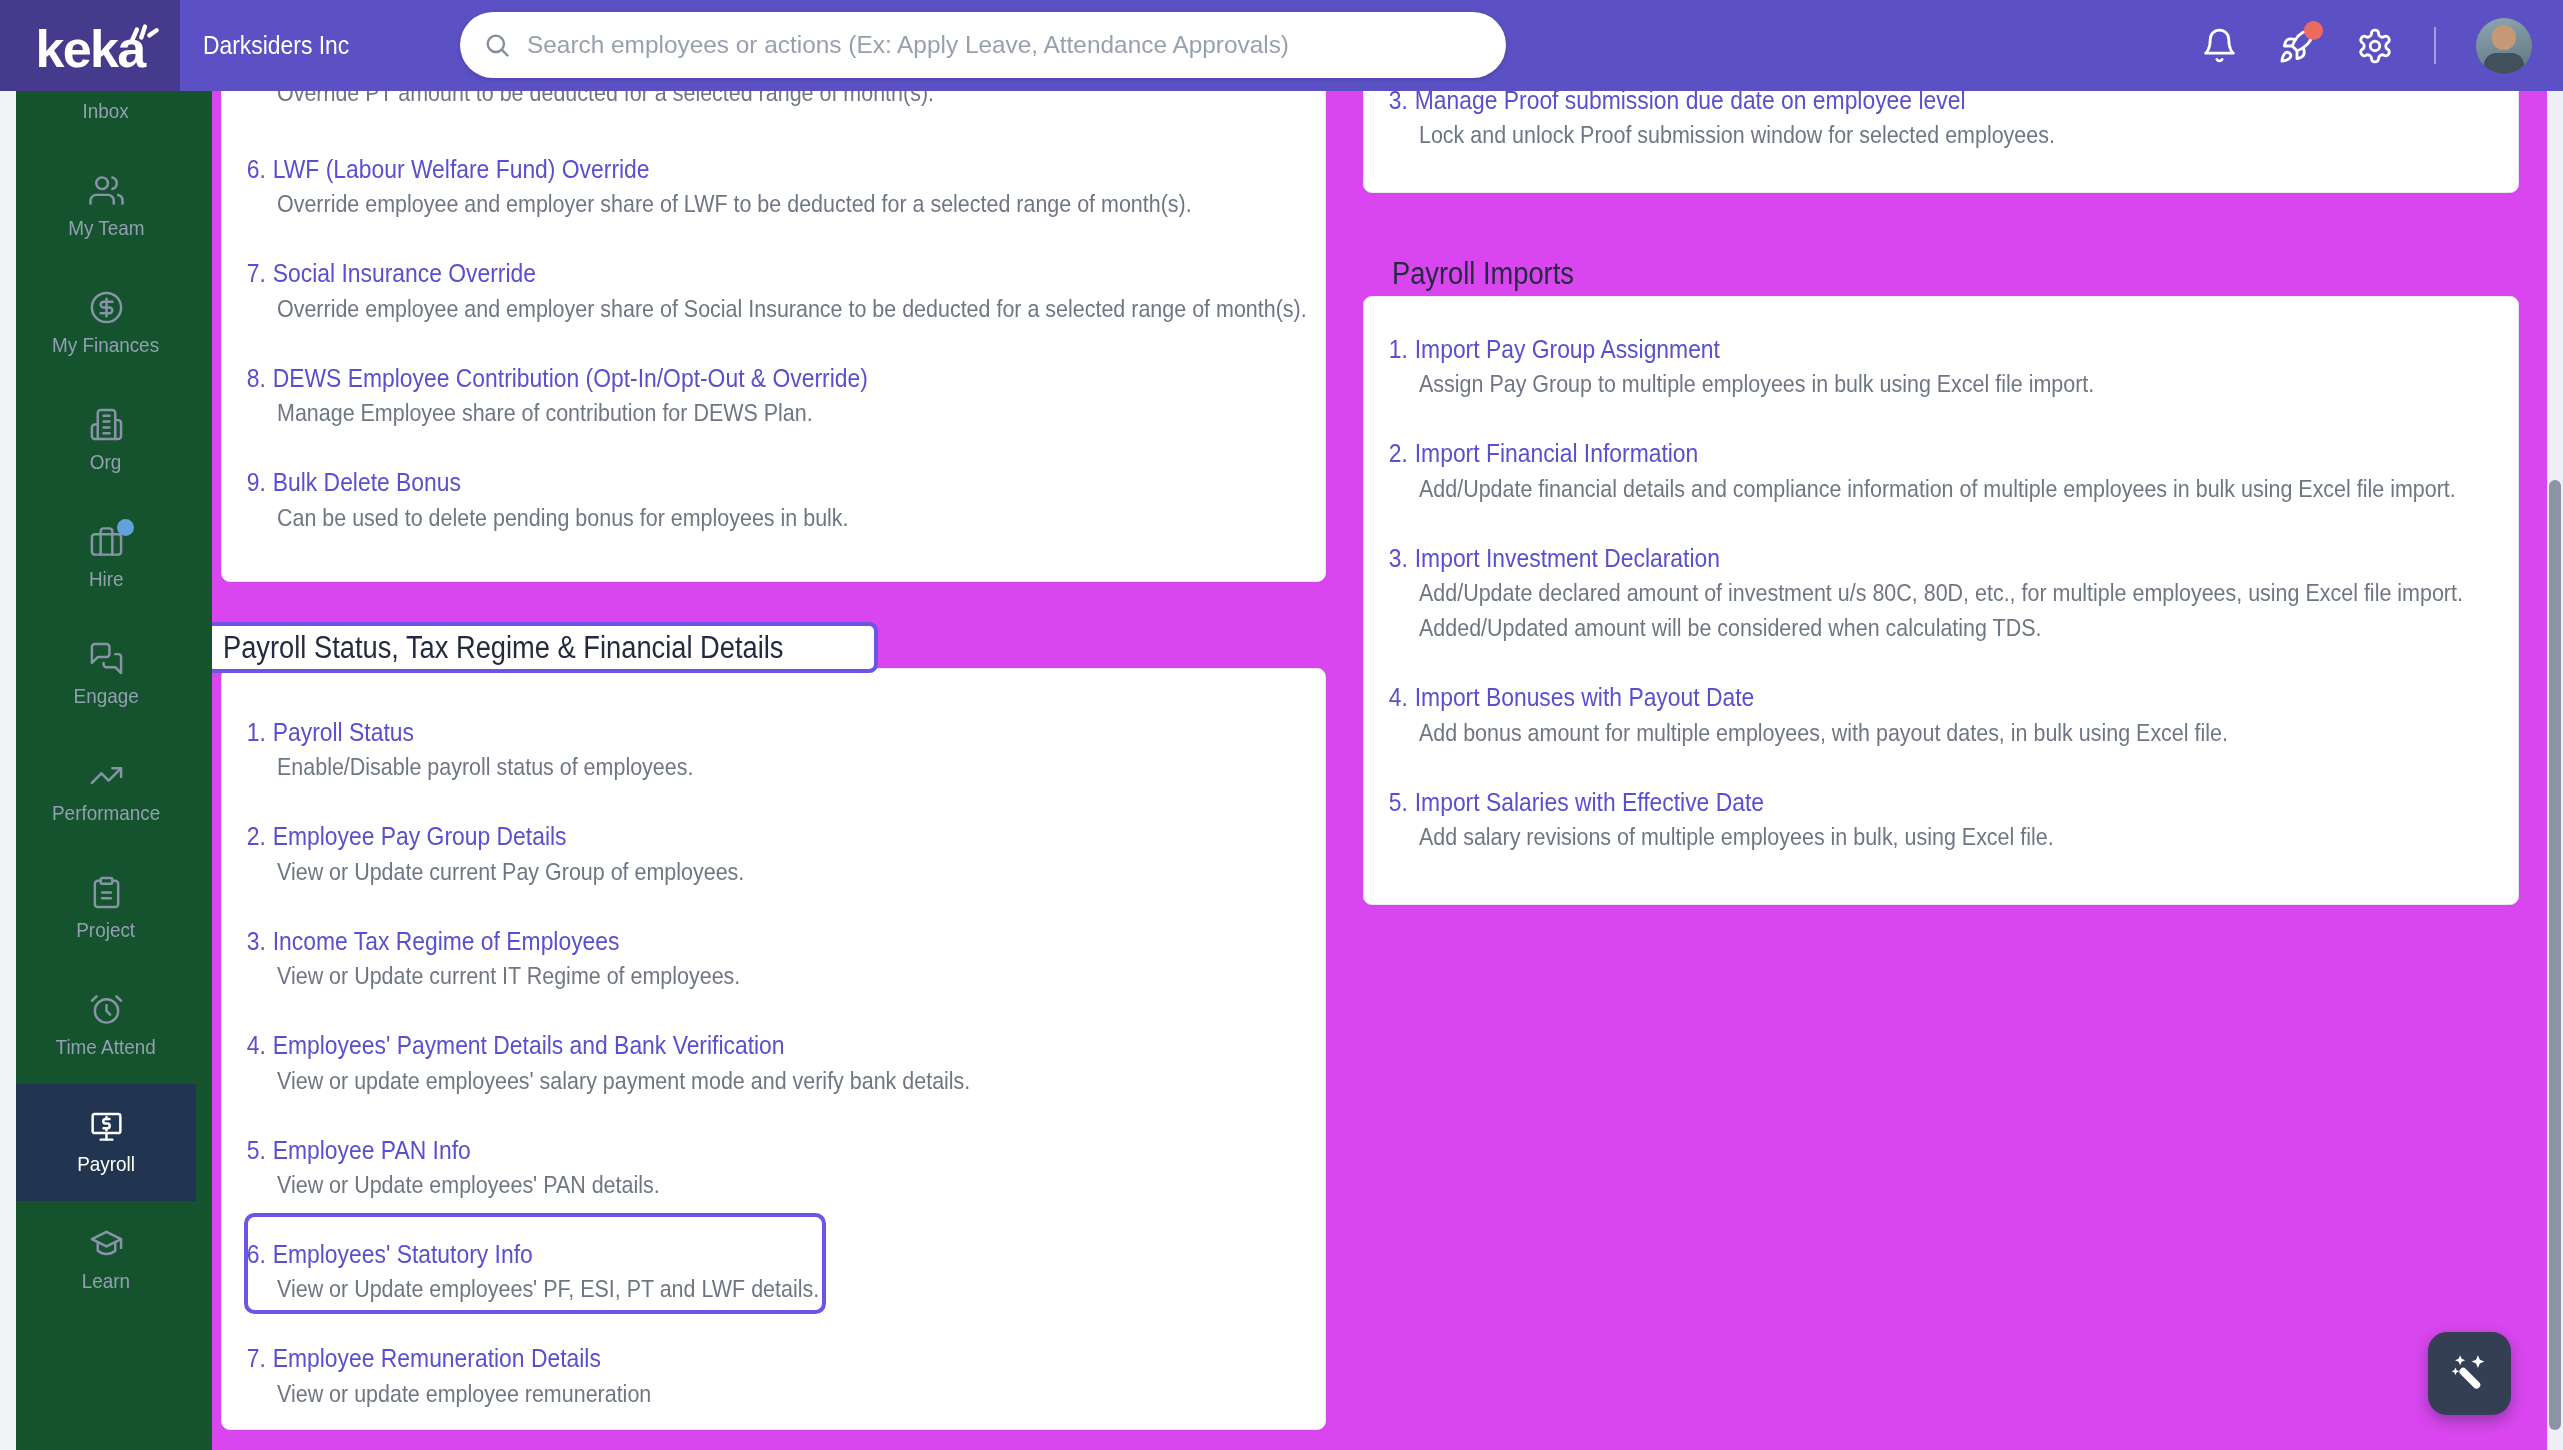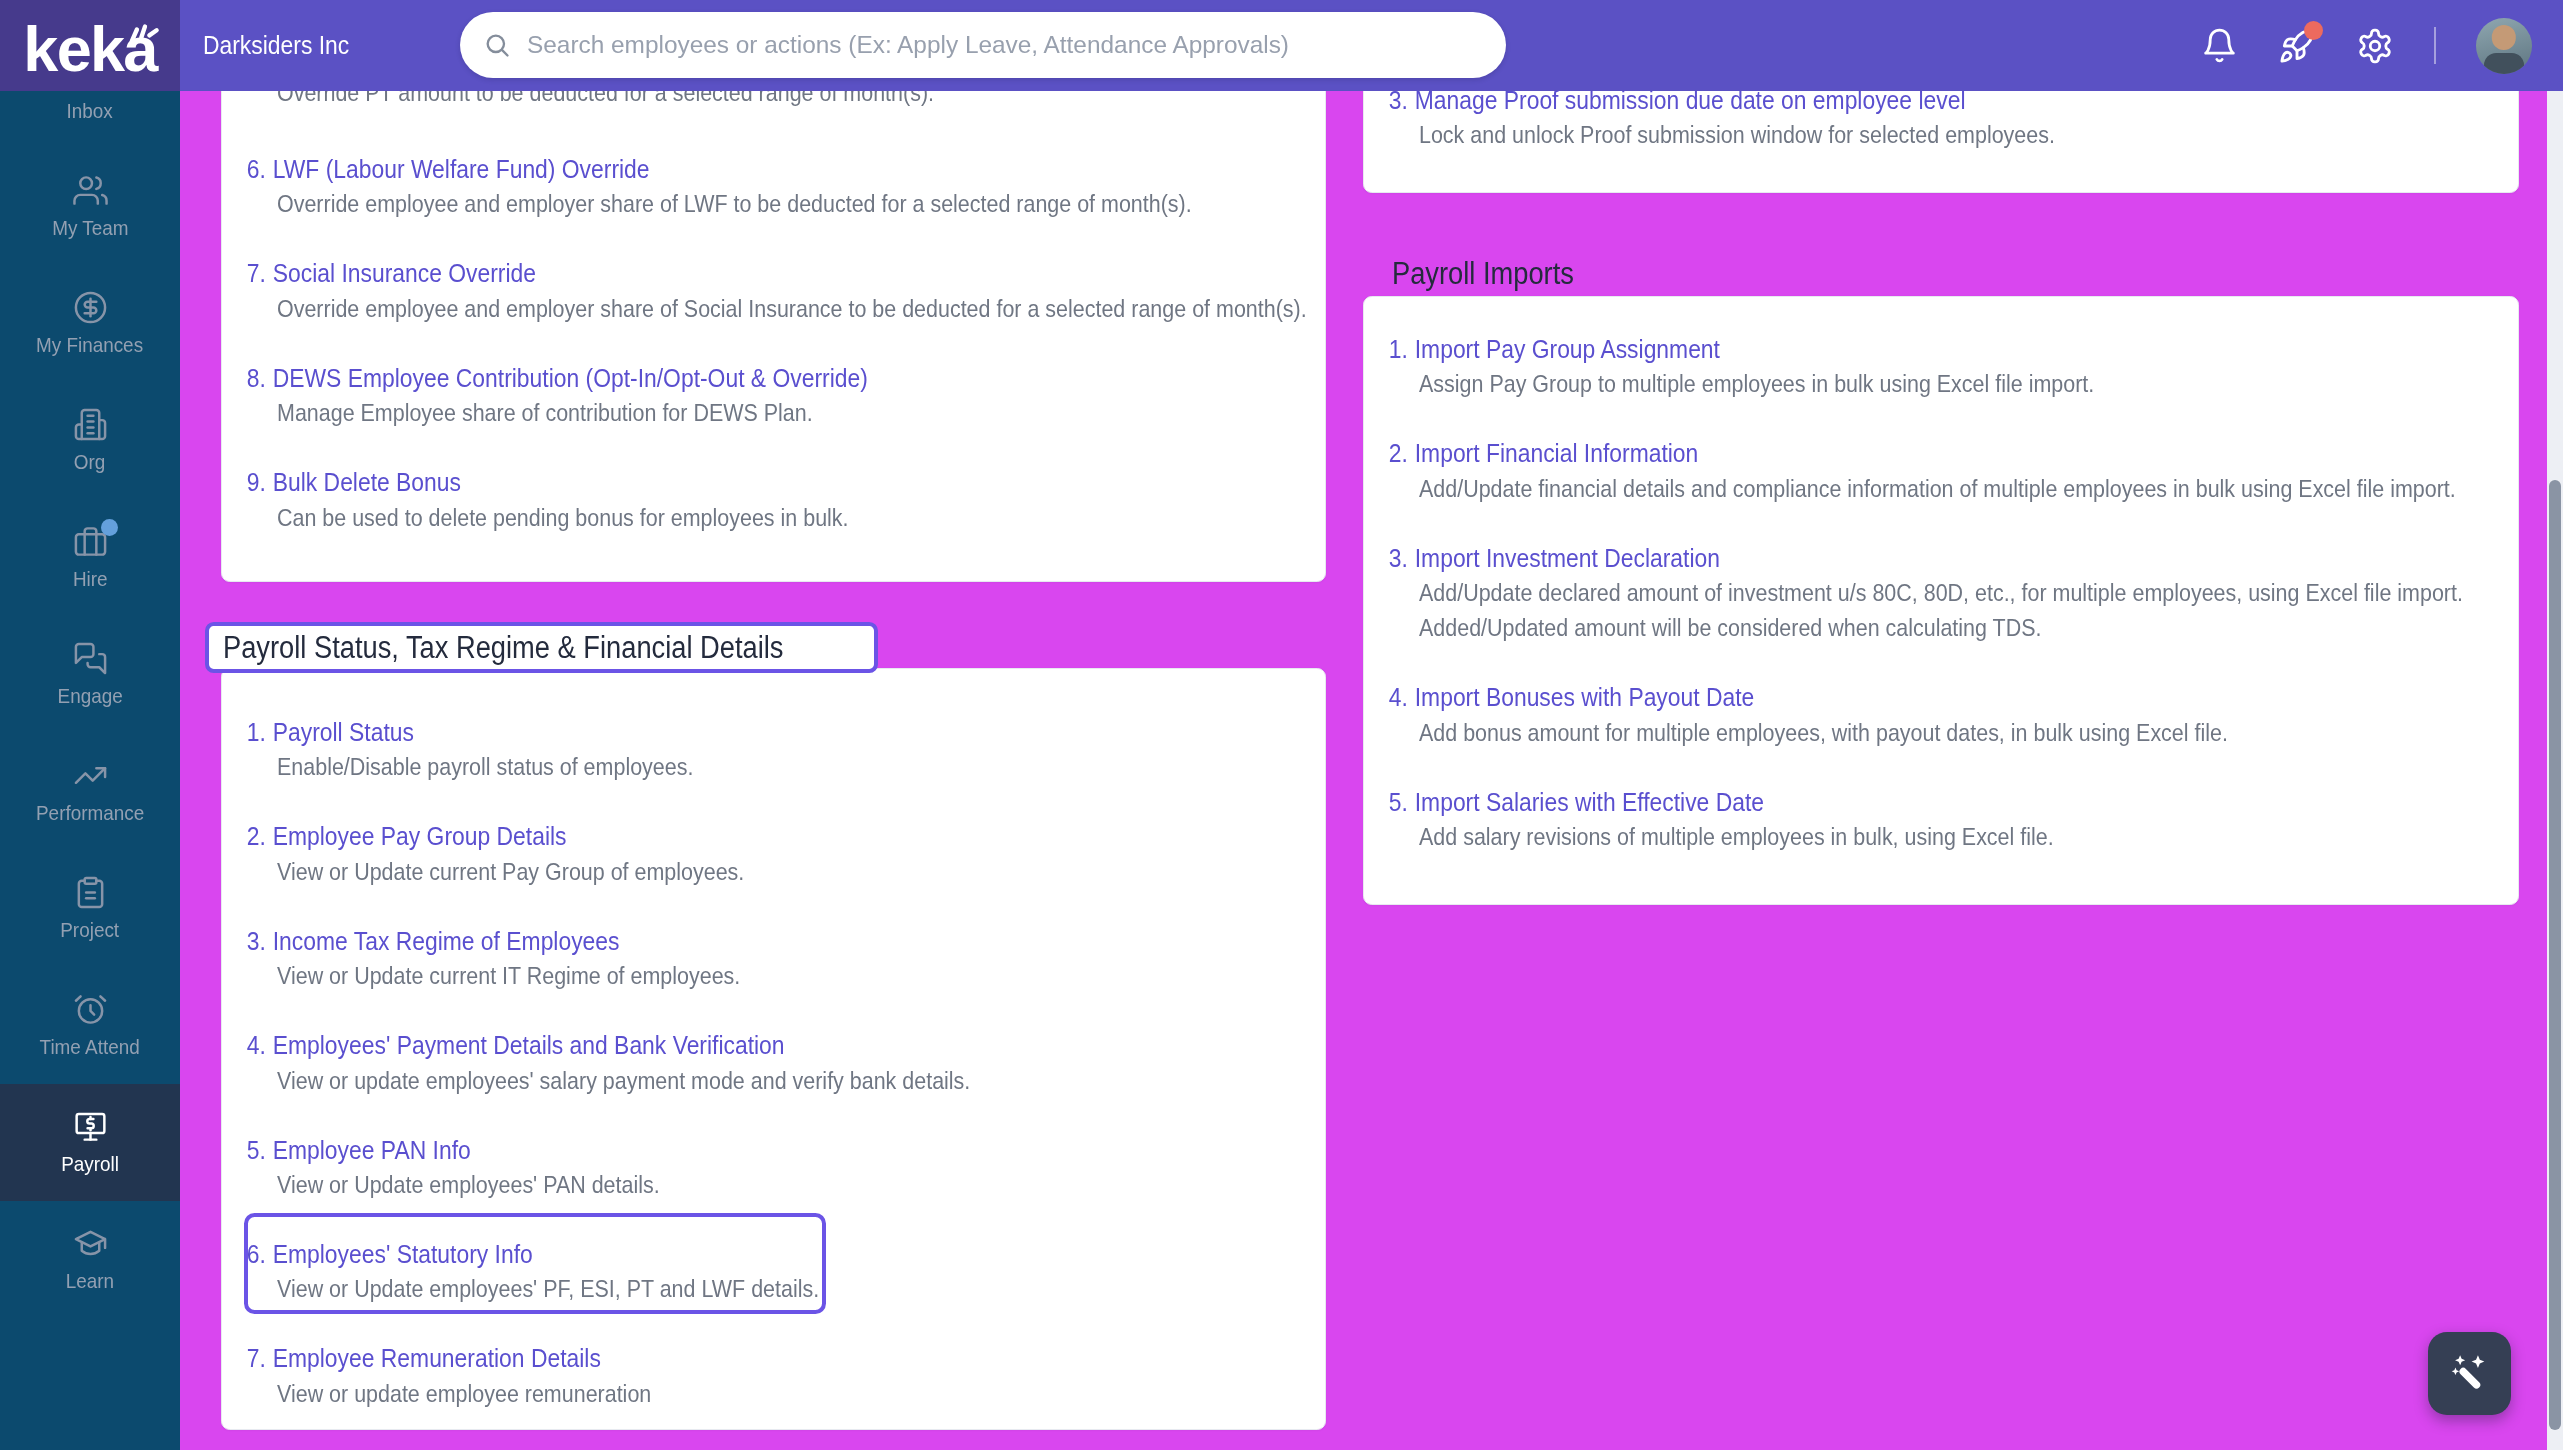--- a/index.html
+++ b/index.html
@@ -4,21 +4,21 @@
 <style>
   html,body{margin:0;padding:0;background:#e9ebf0;}
   *{box-sizing:border-box;}
   .page{position:relative;width:2563px;height:1451px;overflow:hidden;
         font-family:"Liberation Sans",sans-serif;background:#F2F4F8;}
 
   
   .topbar{position:absolute;left:0;top:0;width:2563px;height:91px;background:#5B51C4;z-index:40;}
   .logo-box{position:absolute;left:0;top:0;width:180px;height:91px;background:#463A8C;
             display:flex;align-items:center;justify-content:center;}
-  .logo-text{color:#fff;font-size:63px;font-weight:bold;letter-spacing:-1.7px;line-height:1;margin-top:7px;}
+  .logo-text{color:#fff;font-size:52px;font-weight:bold;letter-spacing:-1.7px;line-height:1;margin-top:7px;}
   .logo-spark{position:absolute;right:19px;top:12.2px;}
   .company{position:absolute;left:203px;top:0;height:91px;display:flex;align-items:center;
            color:#fff;font-size:26px;white-space:nowrap;transform-origin:0 50%;}
   .search{position:absolute;left:460px;top:12.2px;width:1046px;height:66px;background:#fff;
           border-radius:33px;display:flex;align-items:center;padding:0 23px;box-shadow:0 1.7px 5.2px rgba(20,20,60,.18);}
   .search svg{flex:none;}
   .search-input{flex:1;border:none;outline:none;background:transparent;margin-left:14px;
                 font-size:24.4px;color:#333;font-family:"Liberation Sans",sans-serif;}
   .search-input::placeholder{color:#98A0AE;}
   .top-actions{position:absolute;right:31px;top:0;height:91px;display:flex;align-items:center;gap:40px;}
@@ -27,21 +27,21 @@
   .dot-red{position:absolute;top:-5.2px;right:-7px;width:19px;height:19px;border-radius:50%;background:#ED6A5E;}
   .vdiv{width:1.7px;height:37px;background:rgba(255,255,255,.45);}
   .avatar{width:56px;height:56px;border-radius:50%;position:relative;overflow:hidden;
           background:linear-gradient(165deg,#8fa7b0 0%,#5d7480 100%);border:none;padding:0;cursor:pointer;}
   .avatar::before{content:"";position:absolute;left:50%;top:7.8px;transform:translateX(-50%);
                   width:24.4px;height:24.4px;border-radius:50%;background:#c49a76;}
   .avatar::after{content:"";position:absolute;left:50%;top:35px;transform:translateX(-50%);
                  width:40px;height:26px;border-radius:12.2px 12.2px 0 0;background:#41505c;}
 
   
-  .sidebar{position:absolute;left:0;top:0;width:180px;height:1451px;background:#0c4a6e;z-index:10;}
+  .sidebar{position:absolute;left:16px;top:0;width:196px;height:1451px;background:#14532d;z-index:10;}
   .nav{position:absolute;left:0;top:31px;width:180px;}
   .nav-item{height:117px;display:flex;flex-direction:column;align-items:center;justify-content:center;
             gap:7.8px;color:#8794A8;cursor:pointer;}
   .nav-item .nav-label{color:#93A0B2;font-size:21px;white-space:nowrap;transform:scaleX(.9);transform-origin:50% 50%;}
   .nav-item.selected{background:#223550;color:#fff;}
   .nav-item.selected .nav-label{color:#fff;}
   .nav-ic{position:relative;width:35px;height:35px;display:flex;align-items:center;justify-content:center;}
   .badge-blue{position:absolute;top:-5.2px;right:-10.5px;width:17.4px;height:17.4px;border-radius:50%;background:#64A0DC;}
   .nav-icon-svg{fill:none;stroke:currentColor;stroke-width:1.7;stroke-linecap:round;stroke-linejoin:round;}
   .fillic{fill:currentColor;stroke:none;}

